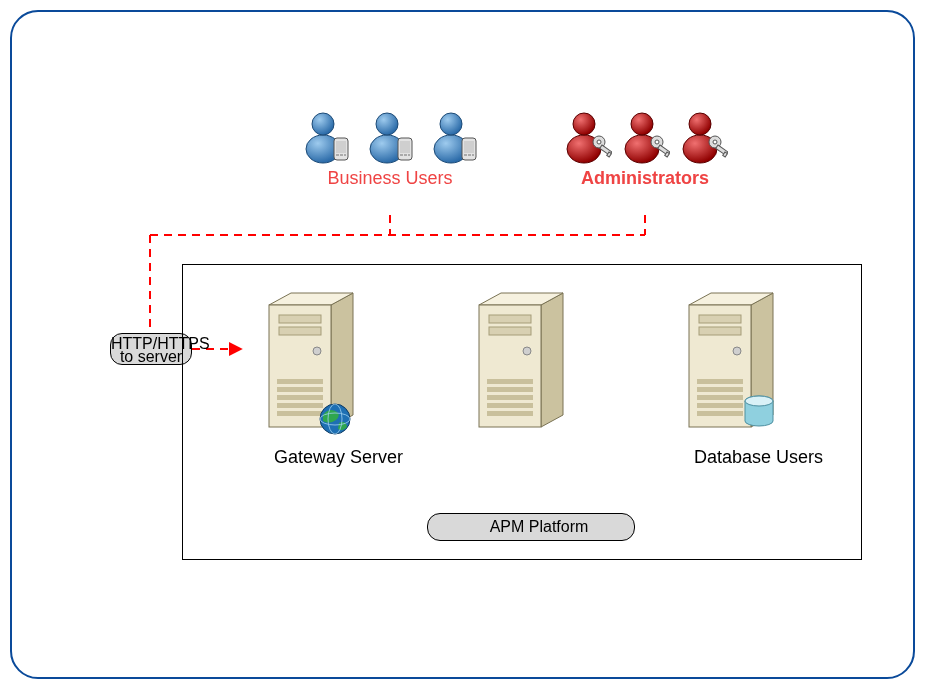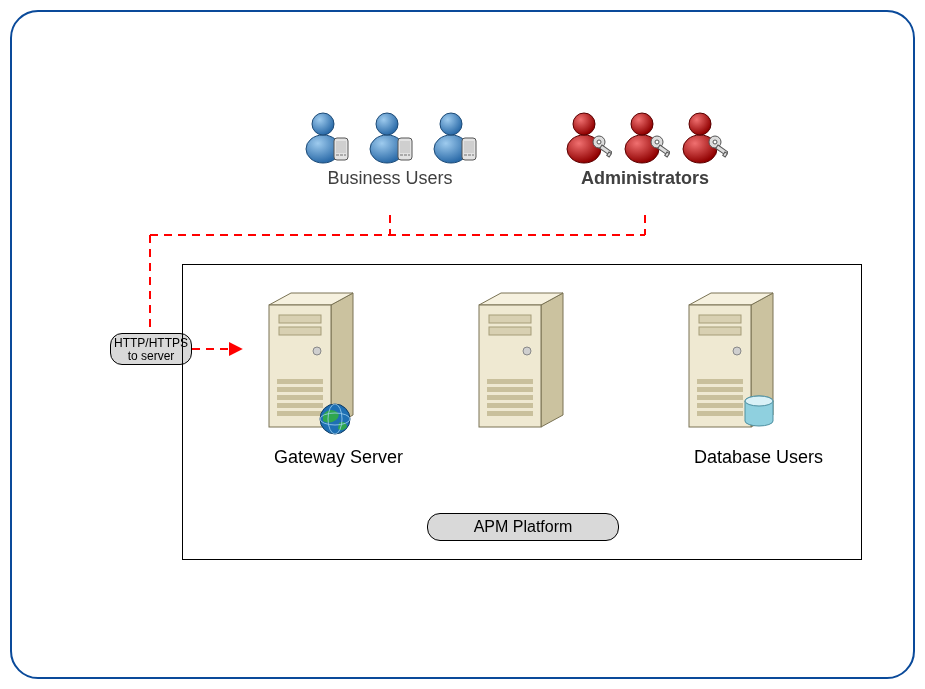--- a/index.html
+++ b/index.html
@@ -29,21 +29,21 @@
     top:108px;
     text-align:center;
   }
   .users.biz { left:290px; width:200px; }
   .users.adm { left:560px; width:170px;font-weight:bold; }
   .users .row { display:flex; justify-content:center; gap:8px; }
   .users .row.biz-row { gap:14px; }
   .users .lbl {
     margin-top:4px;
     font-size:18px;
-    color:#404040;
+    color:#ef4444;
   }
   
   .platform {
     position:absolute;
     left:182px; top:264px;
     width:680px; height:296px;
     border:1px solid #000;
     box-sizing:border-box;
   }
   .server-block {
@@ -63,30 +63,31 @@
   }
   .platform-pill {
     position:absolute;
     left:244px; bottom:18px;
     width:190px; height:26px;
     border:1px solid #000;
     border-radius:13px;
     background:#d9d9d9;
     font-size:16px; line-height:26px;
     text-align:center;
+    padding-left:16px;
   }
   
   .proto-pill {
     position:absolute;
     left:110px; top:333px;
     width:82px; height:32px;
     border:1px solid #000;
     border-radius:12px;
     background:#d9d9d9;
-    font-size:12px; line-height:13px;
+    font-size:16px; line-height:13px;
     text-align:center;
     padding-top:3px;
     box-sizing:border-box;
   }
 </style>
 </head>
 <body>
 
 <div class="outer"></div>
 

